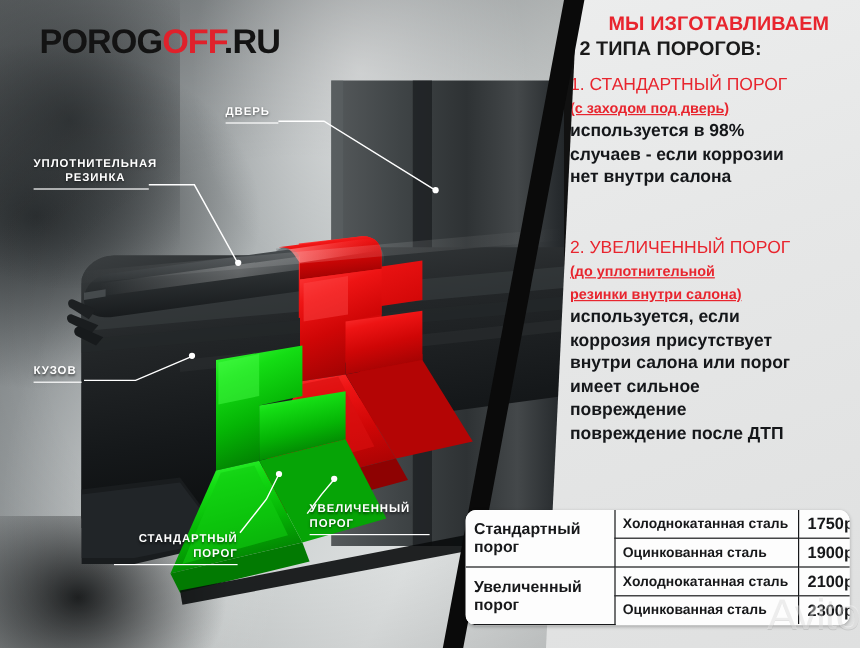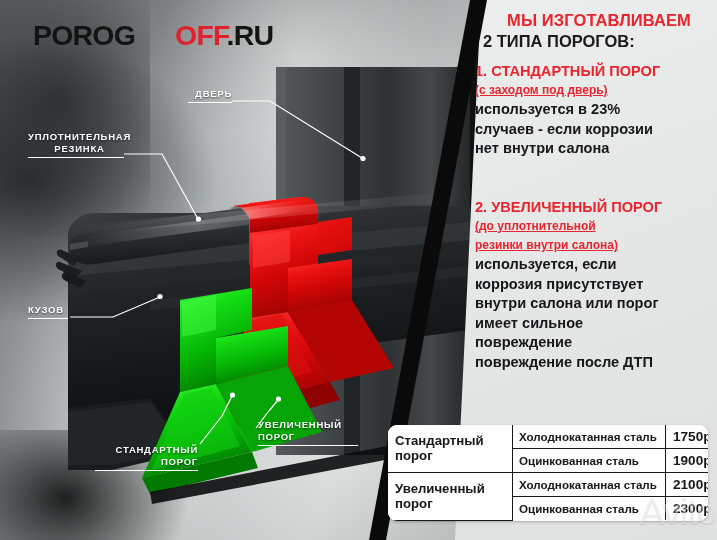--- a/index.html
+++ b/index.html
@@ -33,21 +33,21 @@
   #art{position:absolute;left:0;top:0;width:470px;height:540px;}
 
   
   .lbl{
     position:absolute;color:#ffffff;font-weight:bold;
     font-size:9.5px;letter-spacing:.75px;line-height:12px;
     text-shadow:0 1px 2px rgba(0,0,0,.55);
     white-space:pre-line;
   }
   .lbl .ul{display:block;height:0;border-bottom:1.3px solid #fff;margin-top:2px;}
-  #lbl-door{left:188px;top:88px;text-align:right;}
+  #lbl-door{left:188px;top:88px;}
   #lbl-door .ul{width:44px;}
   #lbl-rubber{left:28px;top:131px;text-align:center;}
   #lbl-rubber .ul{width:96px;}
   #lbl-body{left:28px;top:304px;}
   #lbl-body .ul{width:40px;}
   #lbl-std{left:95px;top:444px;text-align:right;}
   #lbl-std .ul{width:103px;margin-left:auto;}
   #lbl-big{left:258px;top:419px;}
   #lbl-big .ul{width:100px;}
 
@@ -70,21 +70,21 @@
   }
   .hd2{
     color:#1a1a1a;font-weight:bold;font-size:16.5px;text-align:left;
     margin:0;padding:3px 0 0 10px;line-height:18px;
   }
 
   .block{padding:0 4px 0 2px;}
   #b1{position:absolute;left:0;top:62px;width:240px;}
   #b2{position:absolute;left:0;top:198px;width:240px;}
 
-  .bt{color:#e8252e;font-weight:bold;font-size:14.6px;line-height:19px;margin:0;}
+  .bt{color:#e8252e;font-weight:normal;font-size:14.6px;line-height:19px;margin:0;}
   .bt2{color:#e8252e;font-weight:bold;font-size:12px;line-height:19px;margin:0;text-decoration:underline;}
   .bb{color:#15171a;font-weight:bold;font-size:14.6px;line-height:19.5px;margin:0;}
 
   
   #table-card{
     position:absolute;left:388px;top:425px;width:320px;
     background:#fdfdfd;border-radius:9px;
     box-shadow:0 1px 3px rgba(0,0,0,.25);
     overflow:hidden;
   }
@@ -112,21 +112,21 @@
     pointer-events:none;line-height:52px;text-align:right;
   }
 
   
   #logo{
     position:absolute;left:33px;top:20px;
     font-size:28.5px;font-weight:bold;letter-spacing:-.8px;line-height:30px;
     white-space:nowrap;
   }
   #logo .k{color:#131313;}
-  #logo .r{color:#e0212b;margin-left:40px;}
+  #logo .r{color:#e0212b;}
 </style>
 </head>
 <body>
 
 <div id="stage">
 
   <div id="left-panel">
     <div id="blob-tl"></div>
     <div id="blob-bl"></div>
     <div id="vign"></div>
@@ -310,21 +310,21 @@
   </div>
 
   <div id="right-panel">
     <div id="right-inner">
       <div class="hd1">МЫ ИЗГОТАВЛИВАЕМ</div>
       <div class="hd2">2 ТИПА ПОРОГОВ:</div>
 
       <div class="block" id="b1">
         <div class="bt">1. СТАНДАРТНЫЙ ПОРОГ</div>
         <div class="bt2">(с заходом под дверь)</div>
-        <div class="bb">используется в 23%</div>
+        <div class="bb">используется в 98%</div>
         <div class="bb">случаев - если коррозии</div>
         <div class="bb">нет внутри салона</div>
       </div>
 
       <div class="block" id="b2">
         <div class="bt">2. УВЕЛИЧЕННЫЙ ПОРОГ</div>
         <div class="bt2">(до уплотнительной</div>
         <div class="bt2">резинки внутри салона)</div>
         <div class="bb">используется, если</div>
         <div class="bb">коррозия присутствует</div>

